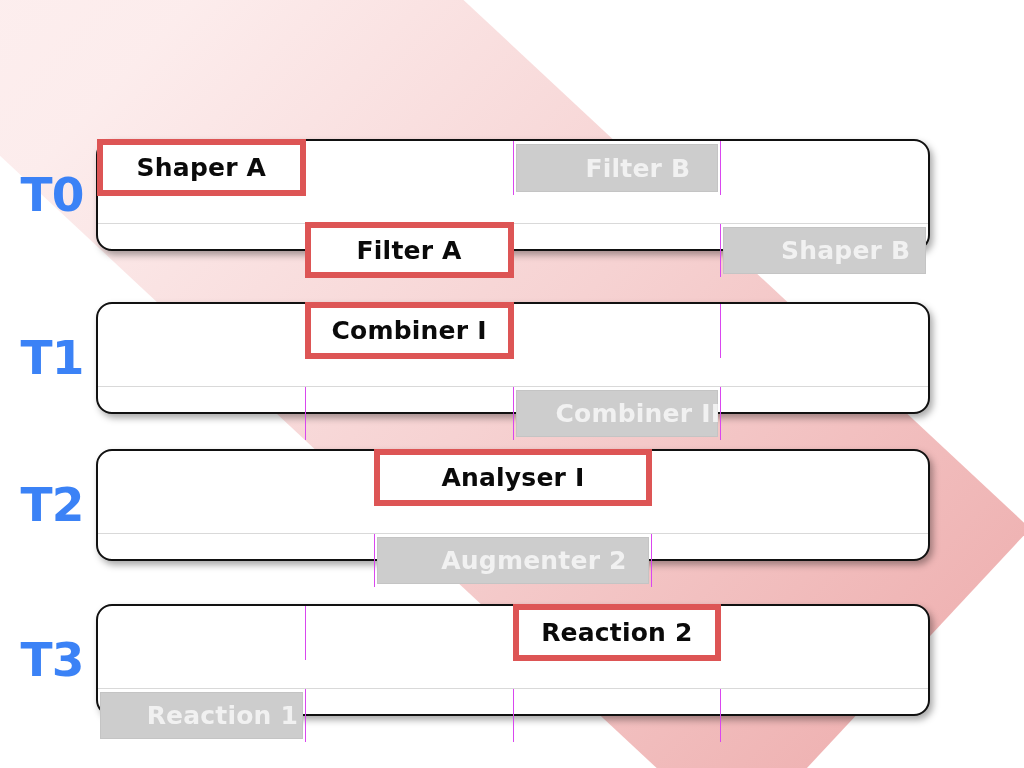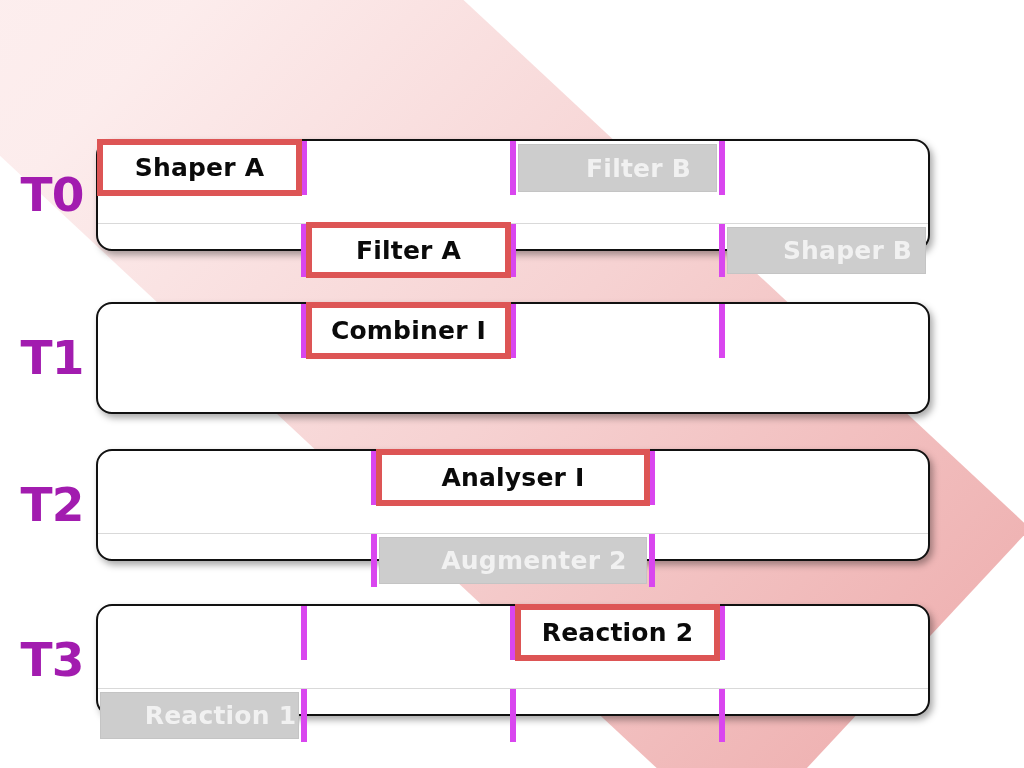--- a/index.html
+++ b/index.html
@@ -48,21 +48,21 @@
     position: absolute;
     display: flex;
     align-items: center;
   }
 
   .track-label {
     width: 88px;
     text-align: center;
     font-size: 47px;
     font-weight: 800;
-    color: #a21caf;
+    color: #3b82f6;
     letter-spacing: -1px;
     line-height: 1;
     font-family: "DejaVu Sans", sans-serif;
     flex: 0 0 auto;
     margin-top: -2px;
   }
 
   .track-card {
     position: relative;
     width: 834px;
@@ -82,21 +82,21 @@
     display: flex;
     box-sizing: border-box;
   }
   .lane.top    { top: 0; }
   .lane.bottom { top: 50%; border-top: 1px solid #d9d9d9; margin-top: 28px; }
 
   .cell {
     position: relative;
     flex: 1 1 0;
     box-sizing: border-box;
-    border-right: 6px solid #d946ef;
+    border-right: 1px solid #d946ef;
     display: flex;
     align-items: center;
     justify-content: center;
   }
   .cell:last-child { border-right: none; }
 
   
   .chip {
     position: absolute;
     left: 0;
@@ -176,20 +176,28 @@
       <div class="track-label">T1</div>
       <div class="track-card">
         <div class="lane top">
           <div class="cell"></div>
           <div class="cell">
             <div class="chip active">Combiner I</div>
           </div>
           <div class="cell"></div>
           <div class="cell"></div>
         </div>
+        <div class="lane bottom">
+          <div class="cell"></div>
+          <div class="cell"></div>
+          <div class="cell">
+            <div class="chip ghost">Combiner II</div>
+          </div>
+          <div class="cell"></div>
+        </div>
       </div>
     </div>
     <div class="track-row" style="top: 449px; left: 8px; height: 112px;">
       <div class="track-label">T2</div>
       <div class="track-card">
         <div class="lane top">
           <div class="cell"></div>
           <div class="cell">
             <div class="chip active">Analyser I</div>
           </div>

